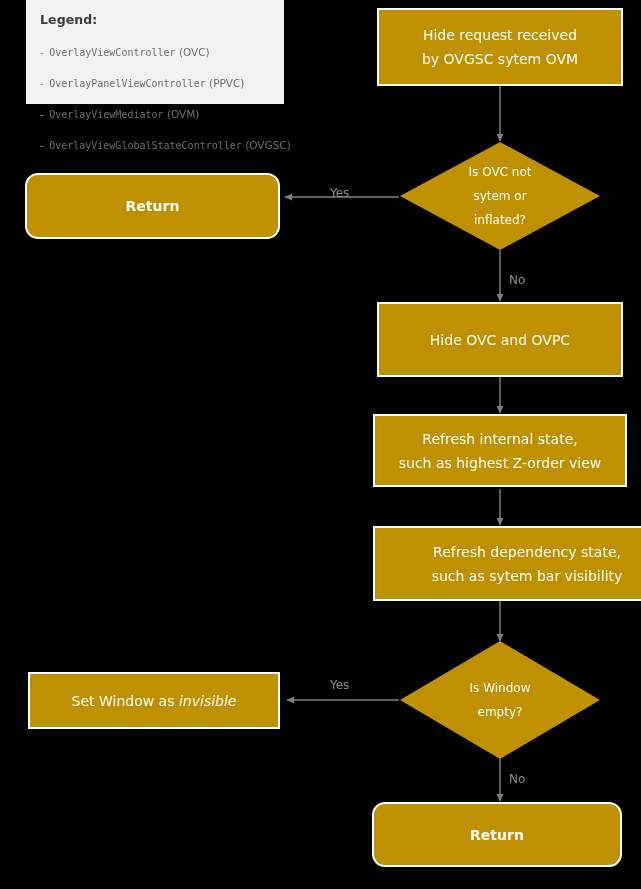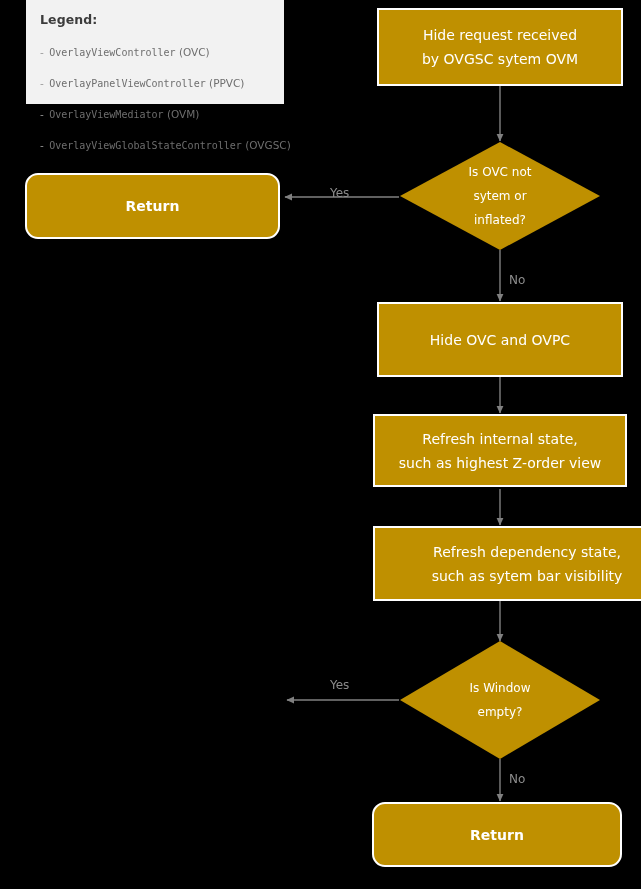--- a/index.html
+++ b/index.html
@@ -240,18 +240,21 @@
       <polygon points="100,0 200,59 100,118 0,59" fill="#BF9000"></polygon>
     </svg>
     <div class="diamond-label">
       <span>
         <span>Is Window</span><br>
         <span>empty?</span>
       </span>
     </div>
   </div>
 
+  <div class="node" style="left:28px; top:672px; width:252px; height:57px;">
+    <span class="node-text"><span>Set Window as </span><em>invisible</em></span>
+  </div>
 
   <div class="node rounded terminal" style="left:372px; top:802px; width:250px; height:65px;">
     <span class="node-text">Return</span>
   </div>
 
 </div>
 
 </body></html>

